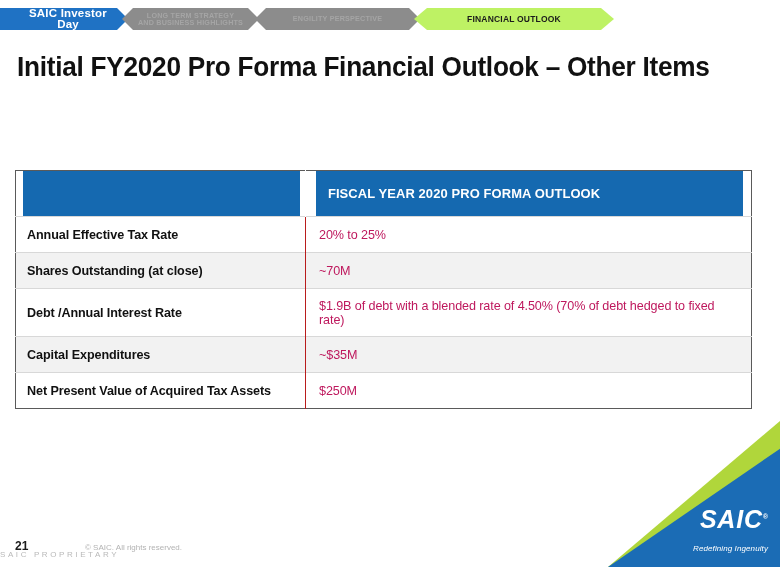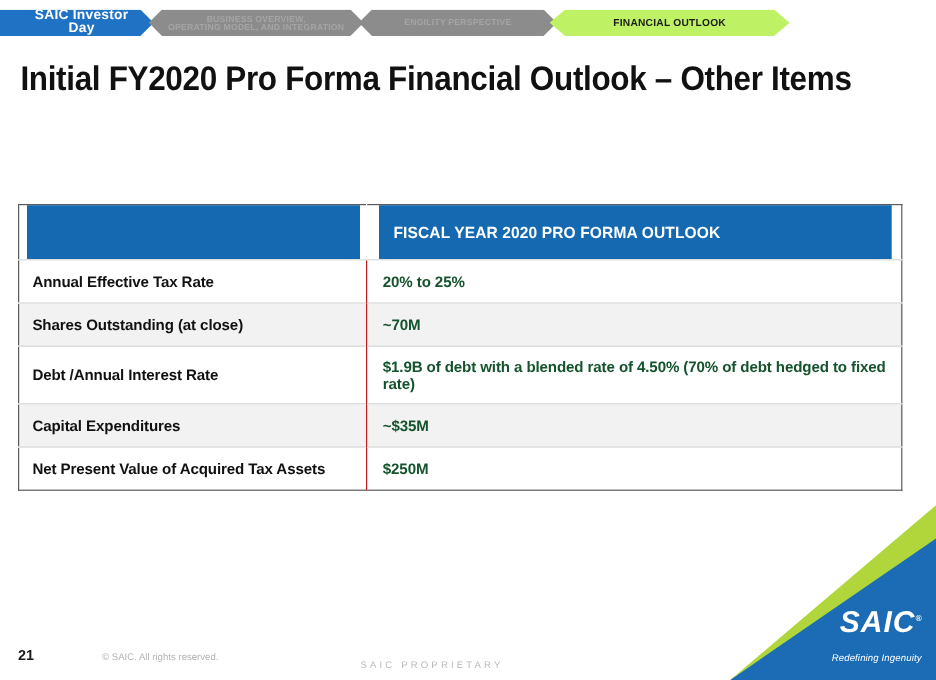--- a/index.html
+++ b/index.html
@@ -127,22 +127,22 @@
     padding: 0 10px 0 11px;
     font-size: 12.6px;
     font-weight: bold;
     color: #111111;
     border-right: 1px solid #b91c1c;
     letter-spacing: -0.1px;
   }
   tbody td.cell-value {
     padding: 0 12px 0 13px;
     font-size: 12.6px;
-    font-weight: bold;
-    color: #14532d;
+    font-weight: normal;
+    color: #be185d;
     letter-spacing: -0.1px;
   }
   tbody tr.row-white { background: #ffffff; }
   tbody tr.row-shade { background: #f2f2f2; }
   tbody tr.h-short td { height: 36px; }
   tbody tr.h-tall  td { height: 48px; }
 
   
   #corner-green {
     position: absolute;
@@ -200,38 +200,37 @@
     position: absolute;
     left: 41px; bottom: 15px;
     font-size: 8px;
     color: #b3b3b3;
     padding-left: 44px;
   }
   #proprietary {
     position: absolute;
     left: 0; bottom: 8px;
     width: 720px;
-    text-align: center;
     font-size: 8px;
     letter-spacing: 2.6px;
     color: #b9b9b9;
   }
 </style>
 </head>
 <body>
 
 <div id="slide">
 
   <div id="navbar">
     <div class="nav-seg seg-active-blue">
       <span class="nav-label">SAIC Investor Day</span>
     </div>
-    <div class="nav-seg seg-grey g2">
-      <span class="nav-label">BUSINESS OVERVIEW,
-OPERATING MODEL, AND INTEGRATION</span>
+    <div class="nav-seg seg-grey g1">
+      <span class="nav-label">LONG TERM STRATEGY
+AND BUSINESS HIGHLIGHTS</span>
     </div>
     <div class="nav-seg seg-grey g3">
       <span class="nav-label">ENGILITY PERSPECTIVE</span>
     </div>
     <div class="nav-seg seg-green">
       <span class="nav-label">FINANCIAL OUTLOOK</span>
     </div>
   </div>
 
   <h1 id="page-title">Initial FY2020 Pro Forma Financial Outlook – Other Items</h1>

